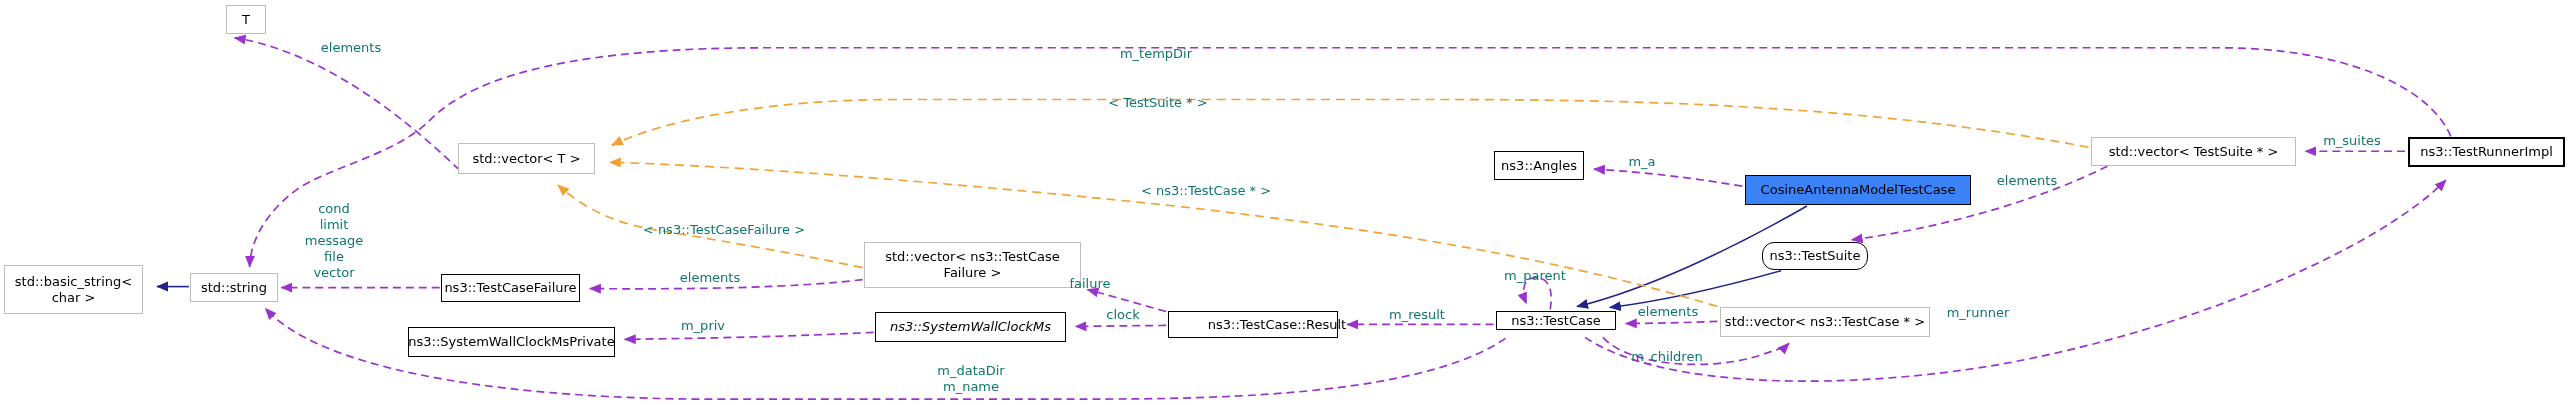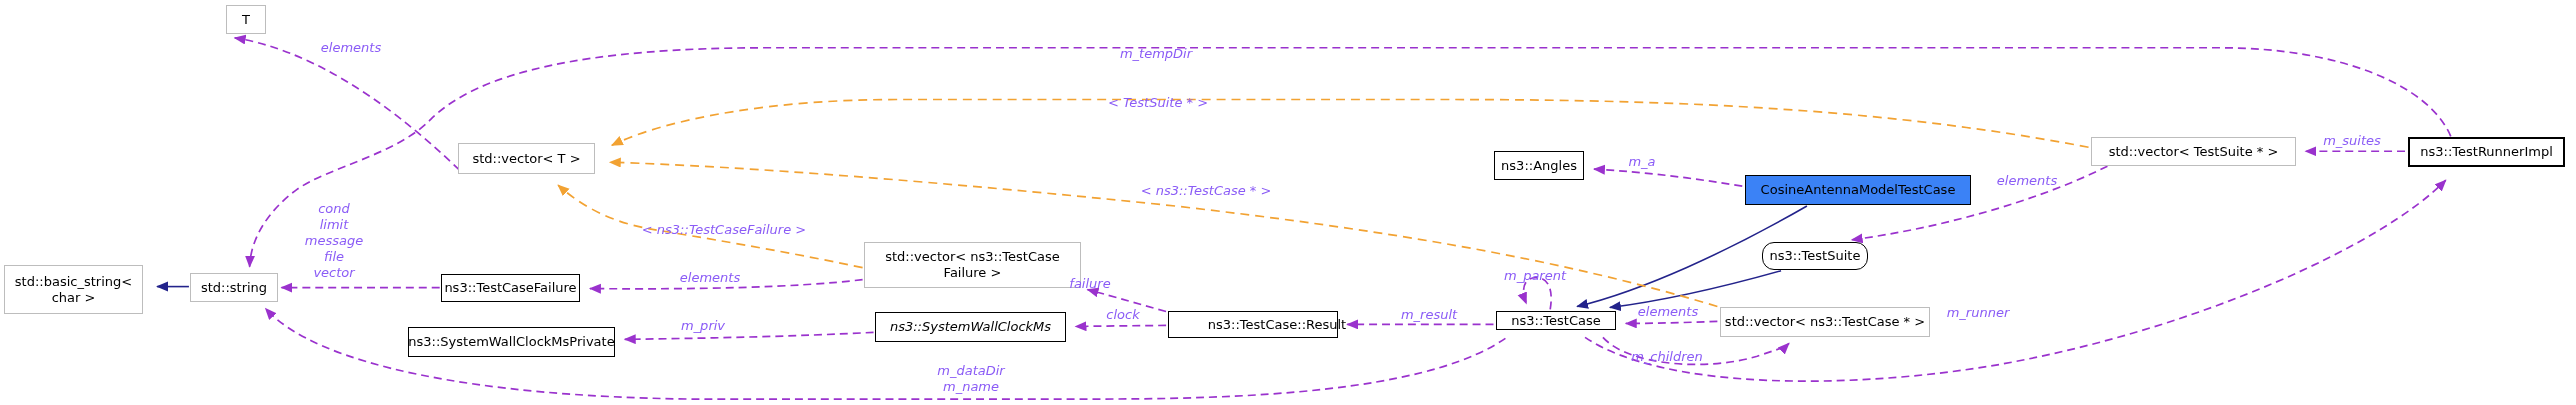--- a/index.html
+++ b/index.html
@@ -20,23 +20,22 @@
     box-sizing:border-box;
   }
   .node.external{border:1px solid #bdbdbd;}
   .node.class{border:1.4px solid #000000;cursor:pointer;}
   .node.class_thick{border:2.3px solid #000000;cursor:pointer;}
   .node.focus{border:1.6px solid #000000;background:#3b82f6;}
   .elabel{
     position:absolute;
     transform:translateX(-50%);
     font-size:13px;line-height:16px;
-    color:#8b5cf6;text-align:center;white-space:pre-line;
+    color:#0f766e;text-align:center;white-space:pre-line;
     pointer-events:none;
-    font-style:italic;
   }
 </style>
 </head>
 <body>
 
 <div id="canvas">
   <svg id="edges" xmlns="http://www.w3.org/2000/svg" width="2576" height="405" viewBox="0 0 2587 407">
     <defs>
       <marker id="arr-usage" markerUnits="userSpaceOnUse" markerWidth="13" markerHeight="11" refX="11" refY="5" orient="auto">
         <path d="M0,0 L12,5 L0,10 z" fill="#9a32cd"></path>
@@ -93,21 +92,21 @@
     <div class="elabel" style="left: 1156px; top: 46px;">m_tempDir</div>
     <div class="elabel" style="left: 334px; top: 201px;">cond
 limit
 message
 file
 vector</div>
     <div class="elabel" style="left: 710px; top: 270px;">elements</div>
     <div class="elabel" style="left: 1090px; top: 276px;">failure</div>
     <div class="elabel" style="left: 1123px; top: 307px;">clock</div>
     <div class="elabel" style="left: 703px; top: 318px;">m_priv</div>
-    <div class="elabel" style="left: 1417px; top: 307px; margin-left: 12px;">m_result</div>
+    <div class="elabel" style="left: 1417px; top: 307px;">m_result</div>
     <div class="elabel" style="left: 1535px; top: 268px;">m_parent</div>
     <div class="elabel" style="left: 1642px; top: 154px;">m_a</div>
     <div class="elabel" style="left: 1668px; top: 304px;">elements</div>
     <div class="elabel" style="left: 1667px; top: 349px;">m_children</div>
     <div class="elabel" style="left: 1978px; top: 305px;">m_runner</div>
     <div class="elabel" style="left: 2352px; top: 133px;">m_suites</div>
     <div class="elabel" style="left: 2027px; top: 173px;">elements</div>
     <div class="elabel" style="left: 971px; top: 363px;">m_dataDir
 m_name</div>
     <div class="elabel" style="left: 1158px; top: 95px;">&lt; TestSuite * &gt;</div>

